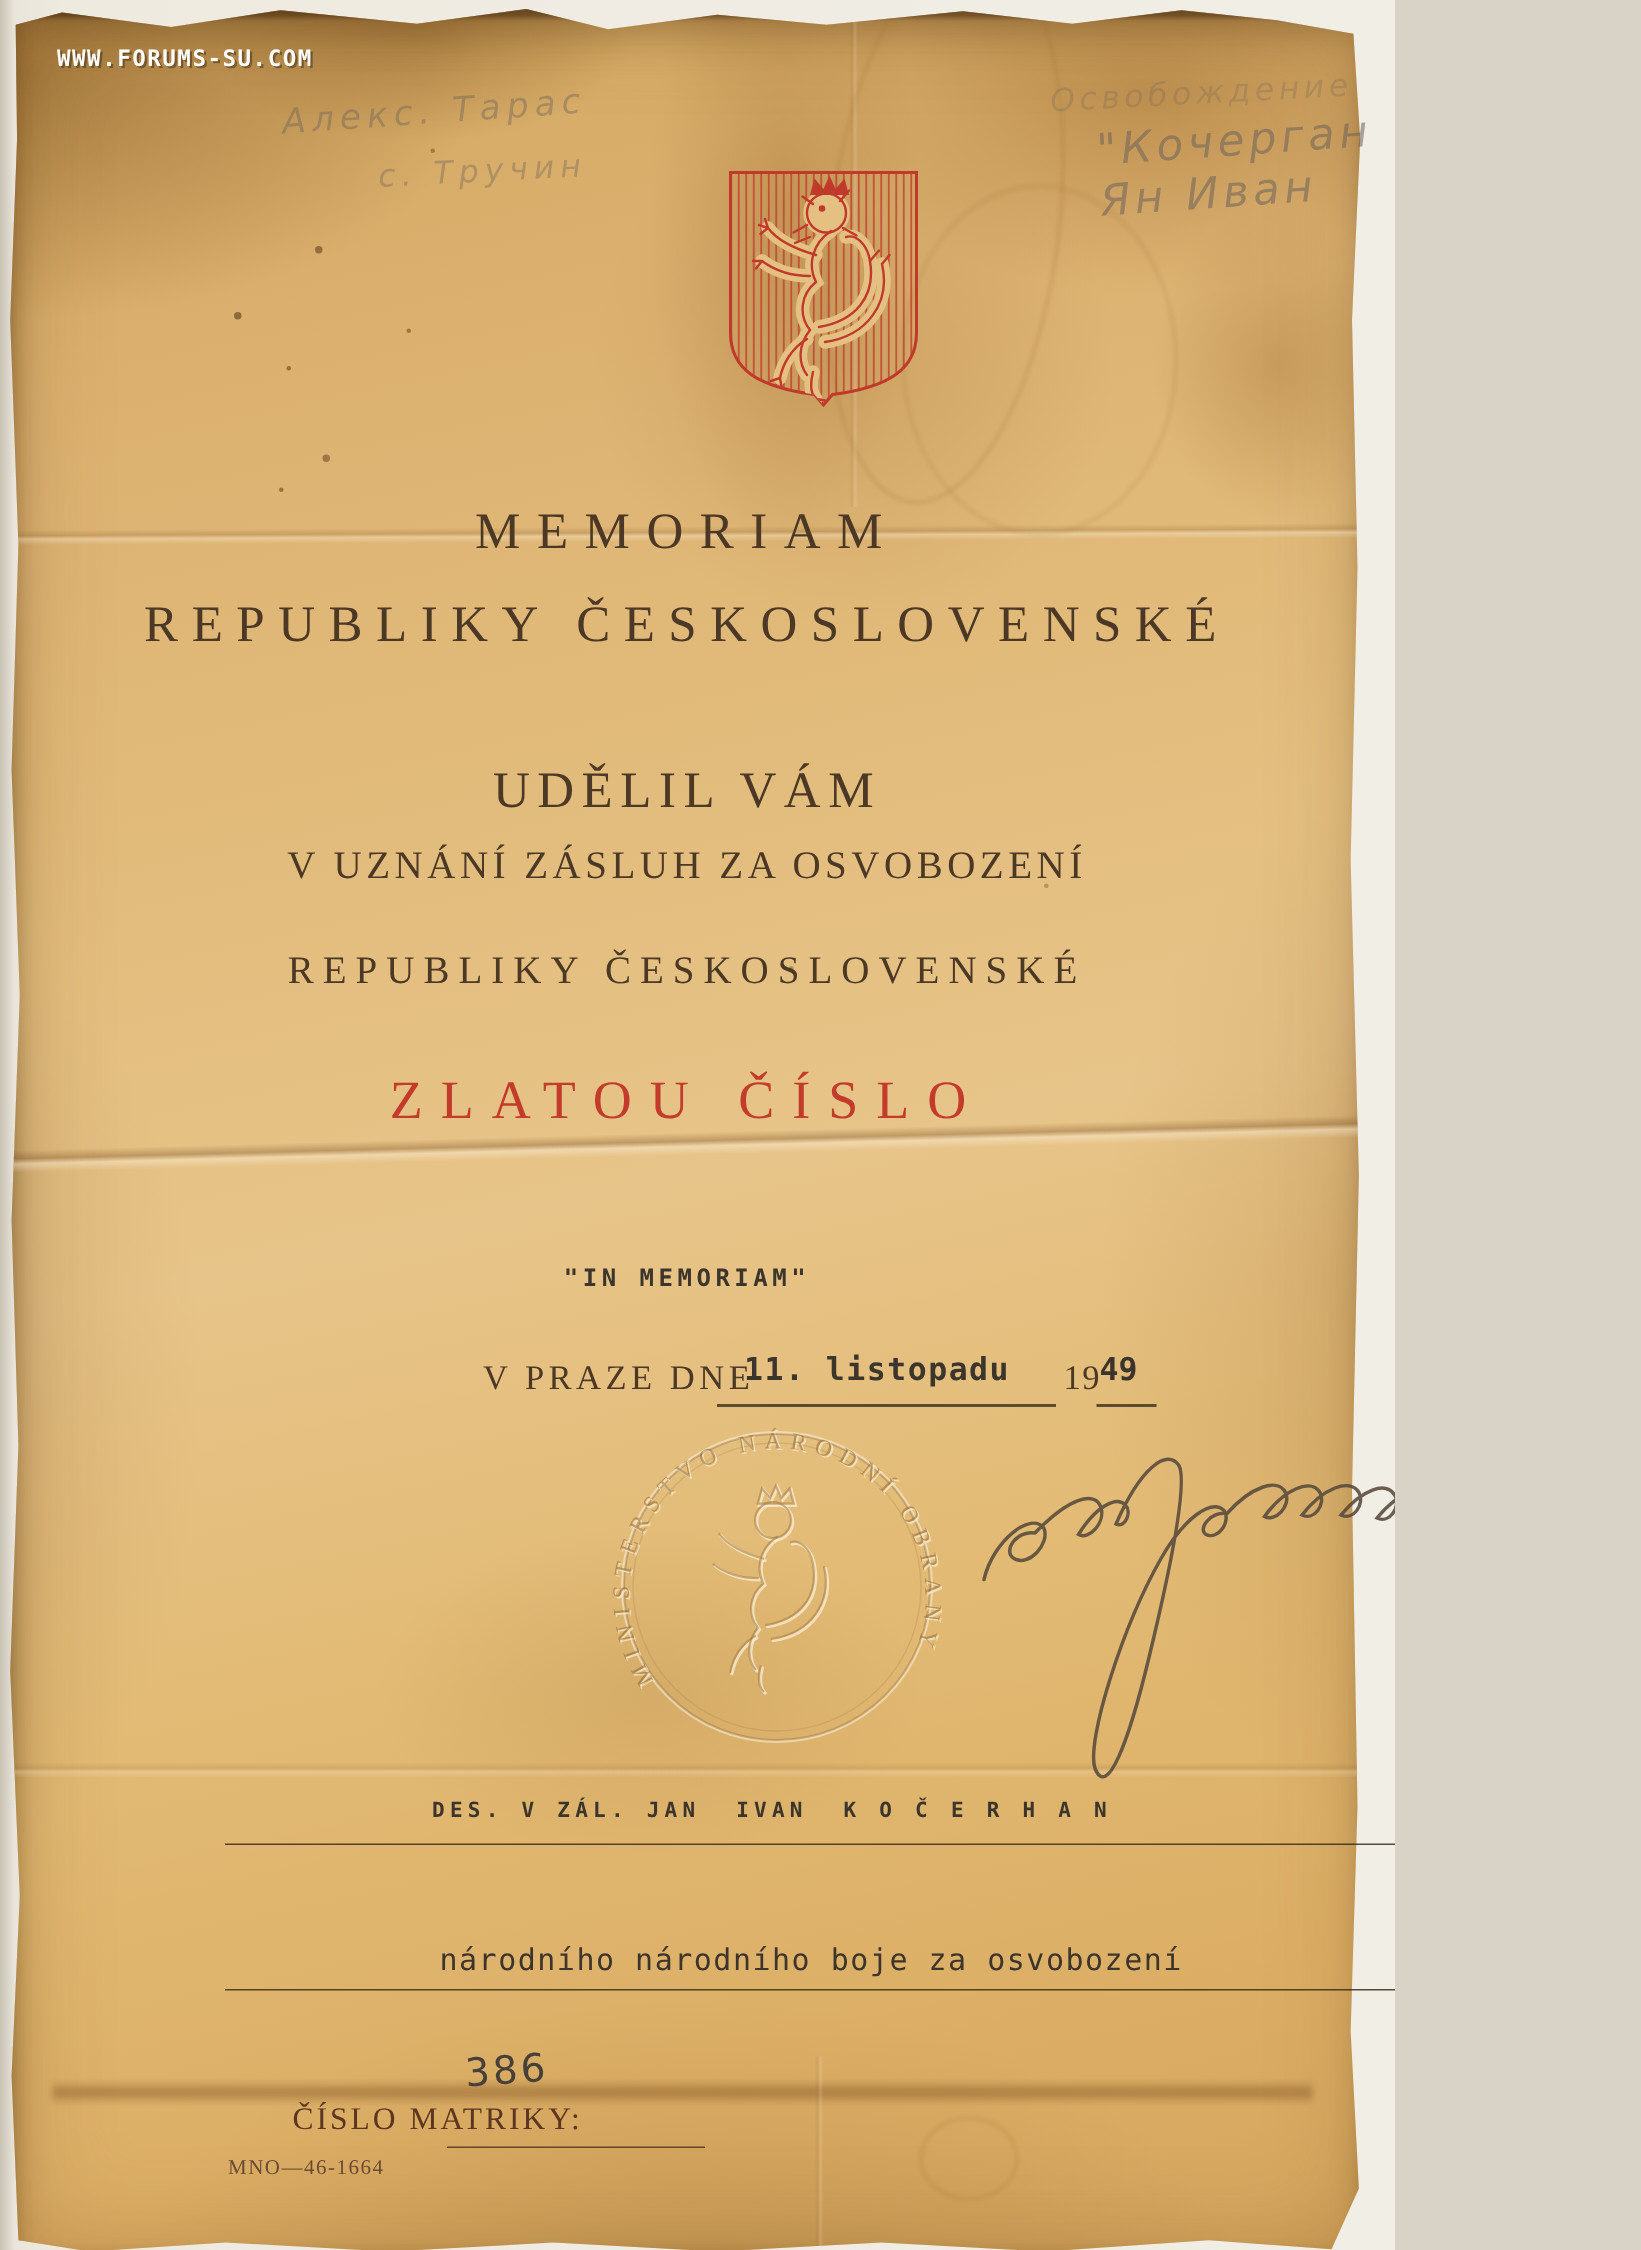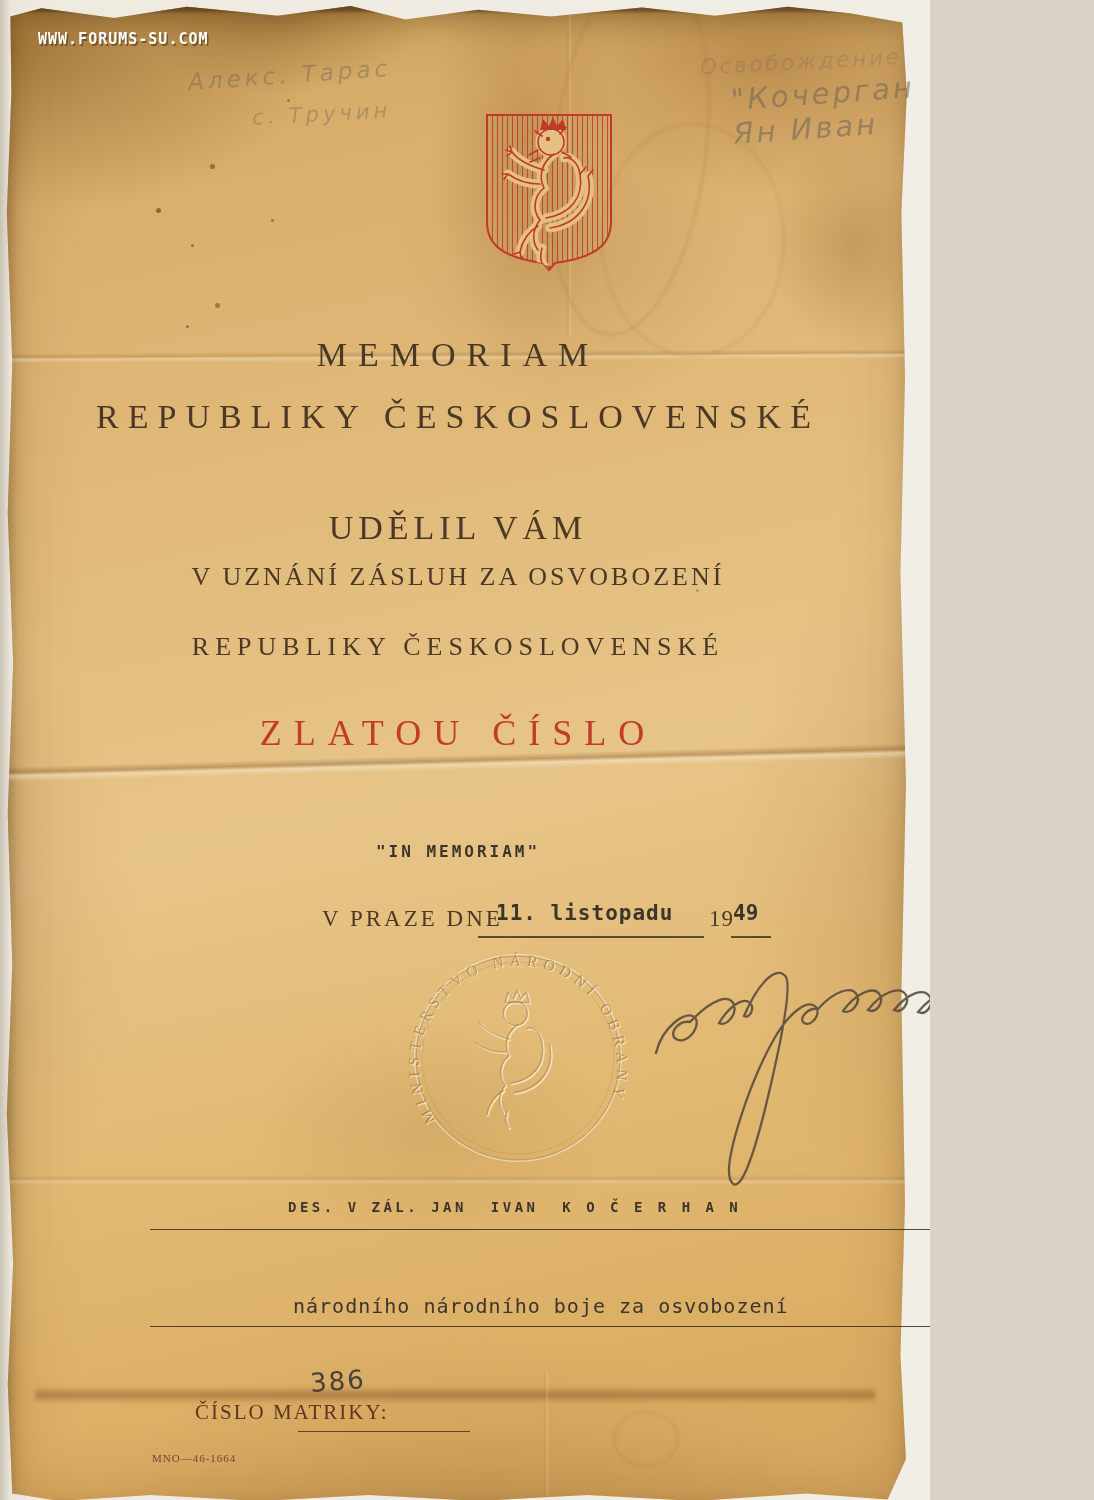--- a/index.html
+++ b/index.html
@@ -86,21 +86,21 @@
   .seal{position:absolute;left:408px;top:948px;z-index:2;opacity:.95;}
   .signature{position:absolute;left:612px;top:935px;z-index:4;}
   .name-line{position:absolute;left:288px;top:1199px;font-size:14px;letter-spacing:3.5px;font-weight:bold;}
   .name-underline{position:absolute;left:150px;top:1229px;width:888px;border-bottom:1.6px solid rgba(58,44,28,.85);}
   .part-line{position:absolute;left:293px;top:1294px;font-size:20px;letter-spacing:1px;}
   .part-underline{position:absolute;left:150px;top:1326px;width:888px;border-bottom:1.6px solid rgba(58,44,28,.85);}
   .matriky-label{position:absolute;left:155px;top:1400px;font-size:21px;letter-spacing:2px;color:#5c3620;margin-left:40px;}
   .matriky-num{position:absolute;left:310px;top:1366px;font-family:"DejaVu Sans",sans-serif;
     font-size:26px;color:#474038;transform:rotate(-4deg);letter-spacing:2px;}
   .matriky-underline{position:absolute;left:298px;top:1431px;width:172px;border-bottom:1.6px solid rgba(70,45,25,.8);}
-  .form-code{position:absolute;left:152px;top:1438px;font-size:11px;letter-spacing:1px;color:#6b4a32;margin-top:14px;}
+  .form-code{position:absolute;left:152px;top:1438px;font-size:14px;letter-spacing:1px;color:#6b4a32;}
 </style>
 </head>
 <body>
 
 <div class="page">
   <div class="paper">
     <div class="top-edge"></div>
     <div class="crease crease-h crease-h1"></div>
     <div class="crease crease-h crease-h2"></div>
     <div class="crease crease-h crease-h3"></div>

